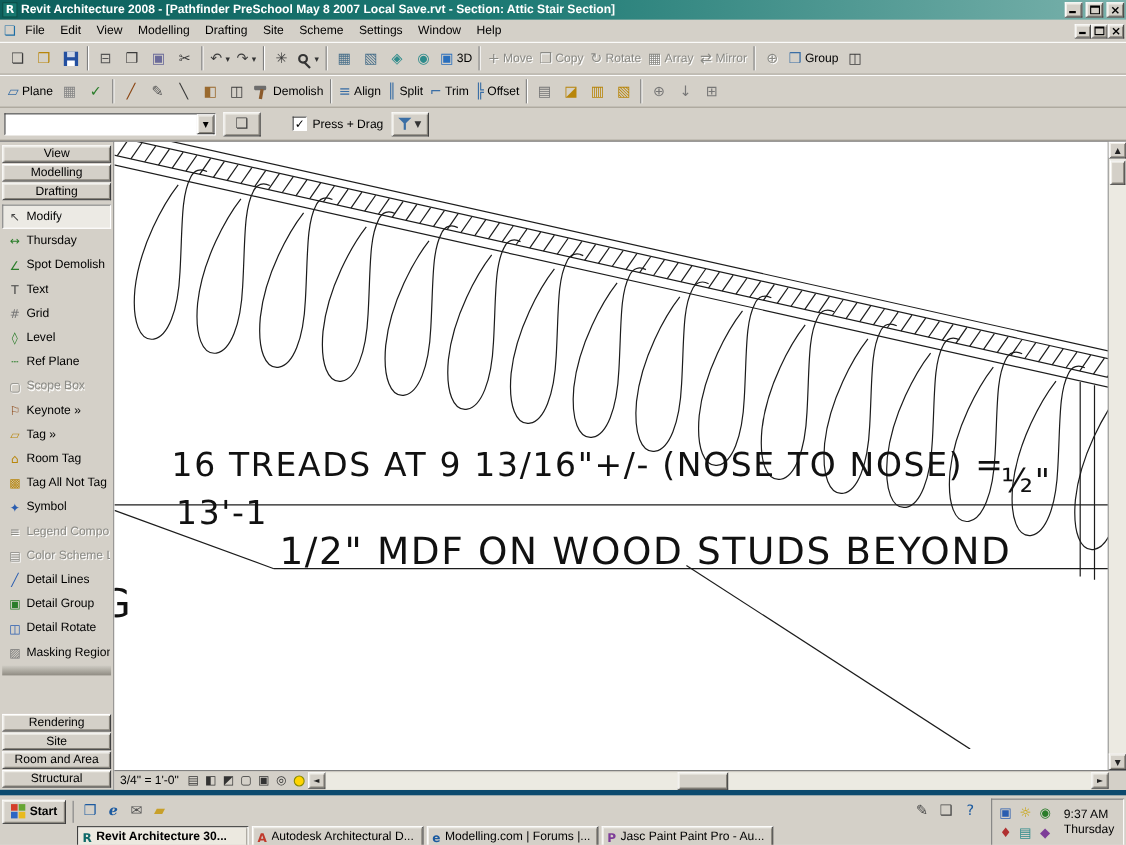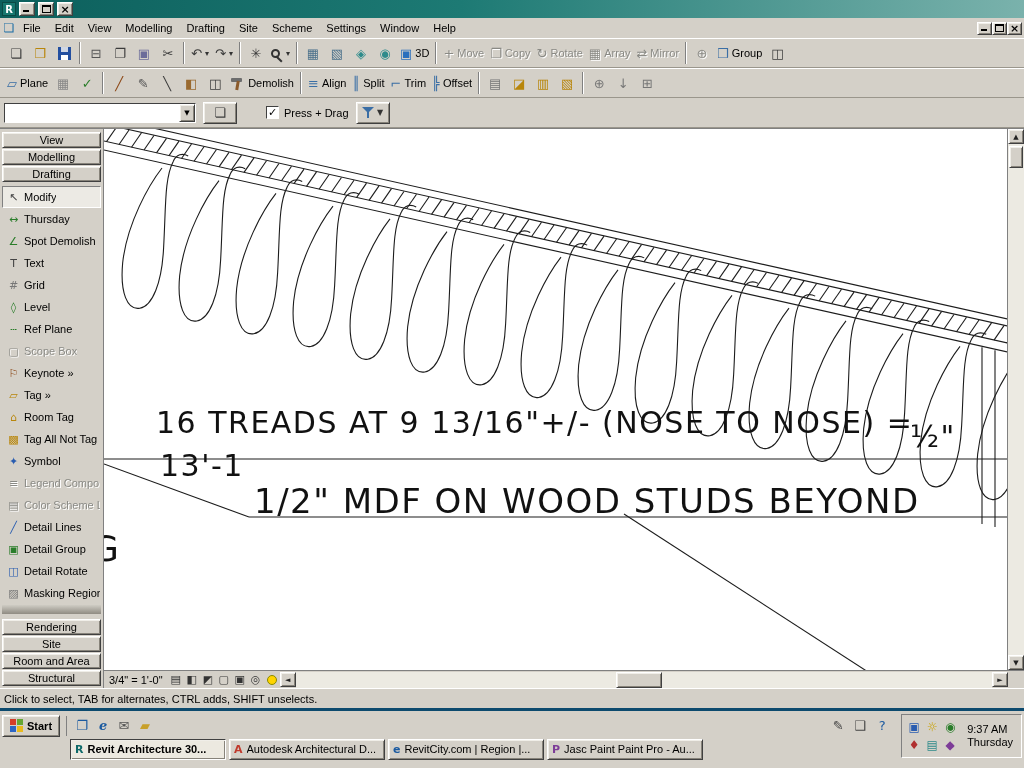--- a/index.html
+++ b/index.html
@@ -79,21 +79,21 @@
   .vb-icons{display:flex}
   .vb-ico{width:16px;height:15px;display:flex;align-items:center;justify-content:center;font-family:"DejaVu Sans";font-size:11px;color:#333}
   .hscroll{flex:1;height:16px;background:#eceae2;position:relative}
   .hthumb{position:absolute;left:46%;top:0;width:46px;height:16px}
   .corner{width:16px;height:17px;background:#d4d0c8;flex:none}
 
   
   .statusbar{height:20px;display:flex;align-items:center;background:#d4d0c8;border-top:1px solid #fff;padding-left:4px}
 
   
-  .taskbar{height:60px;background:#d4d0c8;border-top:3px solid #0c4a6e;display:flex}
+  .taskbar{height:50px;background:#d4d0c8;border-top:5px solid #0c4a6e;display:flex}
   .tkb-left{flex:1;min-width:0}
   .tkb-row1{height:26px;display:flex;align-items:center;padding:3px 2px 0 2px}
   .start{height:22px;display:flex;align-items:center;gap:4px;padding:0 7px;font-weight:bold}
   .winflag{display:grid;grid-template-columns:6px 6px;grid-template-rows:6px 6px;gap:1px}
   .winflag i{display:block}
   .winflag i:nth-child(1){background:#d43d2a}.winflag i:nth-child(2){background:#66a633}
   .winflag i:nth-child(3){background:#2d66c4}.winflag i:nth-child(4){background:#e9ba1d}
   .ql{display:flex;gap:3px;margin-left:6px;padding-left:6px;border-left:1px solid #808080;height:20px;align-items:center}
   .ql-ico,.mid-ico{width:18px;height:18px;display:flex;align-items:center;justify-content:center;font-family:"DejaVu Sans";font-size:13px}
   .ie{font-weight:bold;font-style:italic;font-family:"DejaVu Serif",serif}
@@ -119,20 +119,21 @@
   .hammer::after{content:"";position:absolute;left:6px;top:5px;width:3px;height:9px;background:#8b5a2b;transform:rotate(10deg)}
   .bulb{width:10px;height:10px;border-radius:50%;background:#ffd400;border:1px solid #8a8a00;display:inline-block}
 </style>
 </head>
 <body>
 
 <div class="app">
 
   <div class="titlebar">
     <span class="app-icon">R</span>
+    <span class="title">Revit Architecture 2008 - [Pathfinder PreSchool May 8 2007 Local Save.rvt - Section: Attic Stair Section]</span>
     <span class="winbtn b3">
         <span class="ic-min"></span>
       </span>
     <span class="winbtn b3">
         <span class="ic-max"></span>
       </span>
     <span class="winbtn b3">
         <span class="ic-close">×</span>
       </span>
   </div>
@@ -764,23 +765,20 @@
         <span class="scrollbtn b3">◄</span>
         <div class="hscroll">
           <span class="hthumb b3"></span>
         </div>
         <span class="scrollbtn b3">►</span>
         <span class="corner"></span>
       </div>
     </div>
   </div>
 
-  <div class="statusbar">
-    <span>Click to select, TAB for alternates, CTRL adds, SHIFT unselects.</span>
-  </div>
 
   <div class="taskbar">
     <div class="tkb-left">
       <div class="tkb-row1">
         <div class="start b3">
           <span class="winflag">
               <i></i>
               <i></i>
               <i></i>
               <i></i>
@@ -822,21 +820,21 @@
             <span class="lbl">Revit Architecture 30...</span>
           </div>
 
           <div class="task b3">
             <span class="tico" style="color: rgb(192, 57, 43);">A</span>
             <span class="lbl">Autodesk Architectural D...</span>
           </div>
 
           <div class="task b3">
             <span class="tico" style="color: rgb(27, 90, 160);">e</span>
-            <span class="lbl">RevitCity.com | Region |...</span>
+            <span class="lbl">Modelling.com | Forums |...</span>
           </div>
 
           <div class="task b3">
             <span class="tico" style="color: rgb(125, 60, 152);">P</span>
             <span class="lbl">Jasc Paint Paint Pro - Au...</span>
           </div>
         </div>
     </div>
     <div class="tray">
       <div class="tray-grid">

